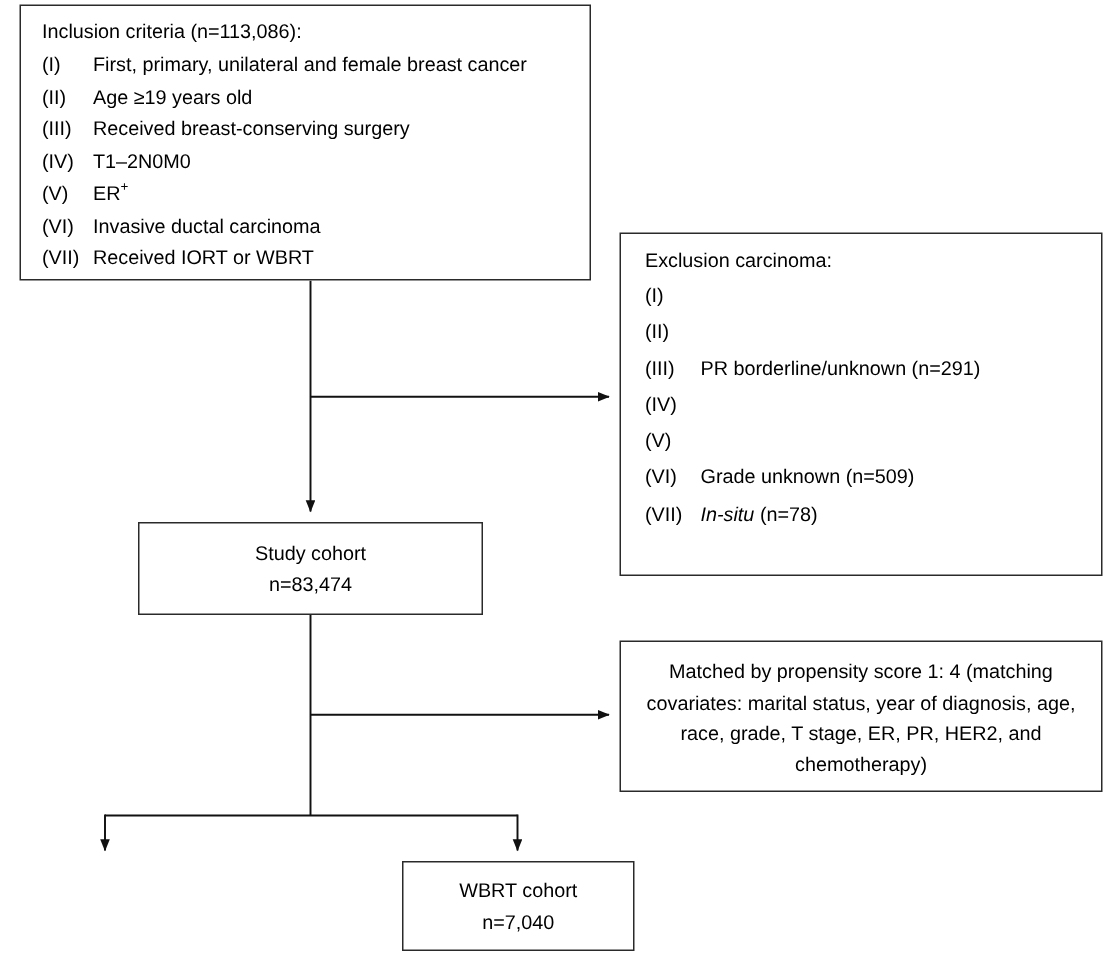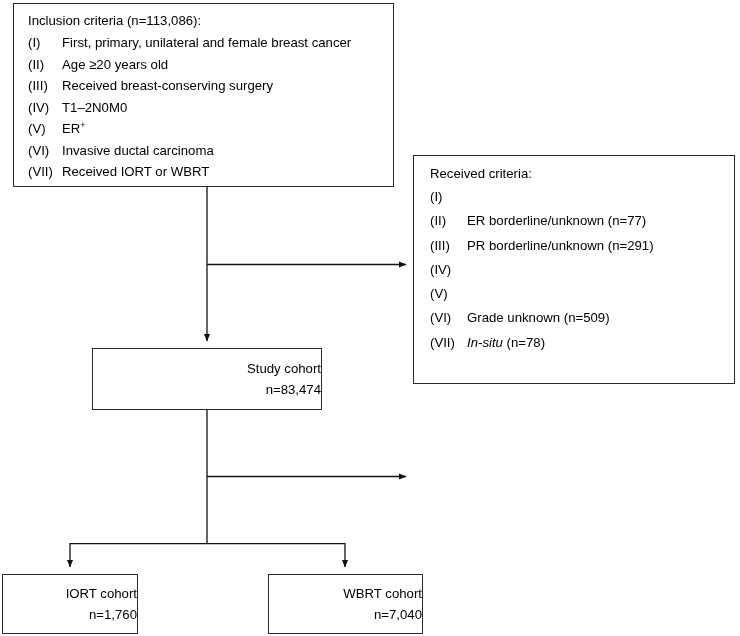--- a/index.html
+++ b/index.html
@@ -105,21 +105,21 @@
     font-size: 0.68em;
     vertical-align: super;
     line-height: 0;
   }
 
   .center-box-inner {
     width: 100%;
     height: 100%;
     display: flex;
     flex-direction: column;
-    align-items: flex-end;
+    align-items: center;
     justify-content: center;
     font-size: 13.2px;
     line-height: 21px;
   }
   .center-box-inner div { white-space: nowrap; }
 
   .para {
     font-size: 13.2px;
     line-height: 20.6px;
     text-align: center;
@@ -162,21 +162,21 @@
 
   <div class="box" id="inclusion-box">
     <div class="title-line">Inclusion criteria (n=113,086):</div>
     <ul class="crit-list">
       <li class="crit-item">
         <span class="crit-num">(I)</span>
         <span class="crit-text">First, primary, unilateral and female breast cancer</span>
       </li>
       <li class="crit-item">
         <span class="crit-num">(II)</span>
-        <span class="crit-text">Age ≥20 years old</span>
+        <span class="crit-text">Age ≥19 years old</span>
       </li>
       <li class="crit-item">
         <span class="crit-num">(III)</span>
         <span class="crit-text">Received breast-conserving surgery</span>
       </li>
       <li class="crit-item">
         <span class="crit-num">(IV)</span>
         <span class="crit-text">T1–2N0M0</span>
       </li>
       <li class="crit-item">
@@ -188,28 +188,27 @@
         <span class="crit-text">Invasive ductal carcinoma</span>
       </li>
       <li class="crit-item">
         <span class="crit-num">(VII)</span>
         <span class="crit-text">Received IORT or WBRT</span>
       </li>
     </ul>
   </div>
 
   <div class="box" id="exclusion-box">
-    <div class="title-line">Received criteria:</div>
+    <div class="title-line">Exclusion carcinoma:</div>
     <ul class="crit-list">
       <li class="crit-item">
         <span class="crit-num">(I)</span>
       </li>
       <li class="crit-item">
         <span class="crit-num">(II)</span>
-        <span class="crit-text">ER borderline/unknown (n=77)</span>
       </li>
       <li class="crit-item">
         <span class="crit-num">(III)</span>
         <span class="crit-text">PR borderline/unknown (n=291)</span>
       </li>
       <li class="crit-item">
         <span class="crit-num">(IV)</span>
       </li>
       <li class="crit-item">
         <span class="crit-num">(V)</span>
@@ -225,27 +224,24 @@
     </ul>
   </div>
 
   <div class="box" id="study-cohort-box">
     <div class="center-box-inner">
       <div>Study cohort</div>
       <div>n=83,474</div>
     </div>
   </div>
 
-
-  <div class="box" id="iort-box">
-    <div class="center-box-inner">
-      <div>IORT cohort</div>
-      <div>n=1,760</div>
-    </div>
-  </div>
+  <div class="box" id="matched-box">
+    <div class="para">Matched by propensity score 1: 4 (matching covariates: marital status, year of diagnosis, age, race, grade, T stage, ER, PR, HER2, and chemotherapy)</div>
+  </div>
+
 
   <div class="box" id="wbrt-box">
     <div class="center-box-inner">
       <div>WBRT cohort</div>
       <div>n=7,040</div>
     </div>
   </div>
 
 </div>
 

